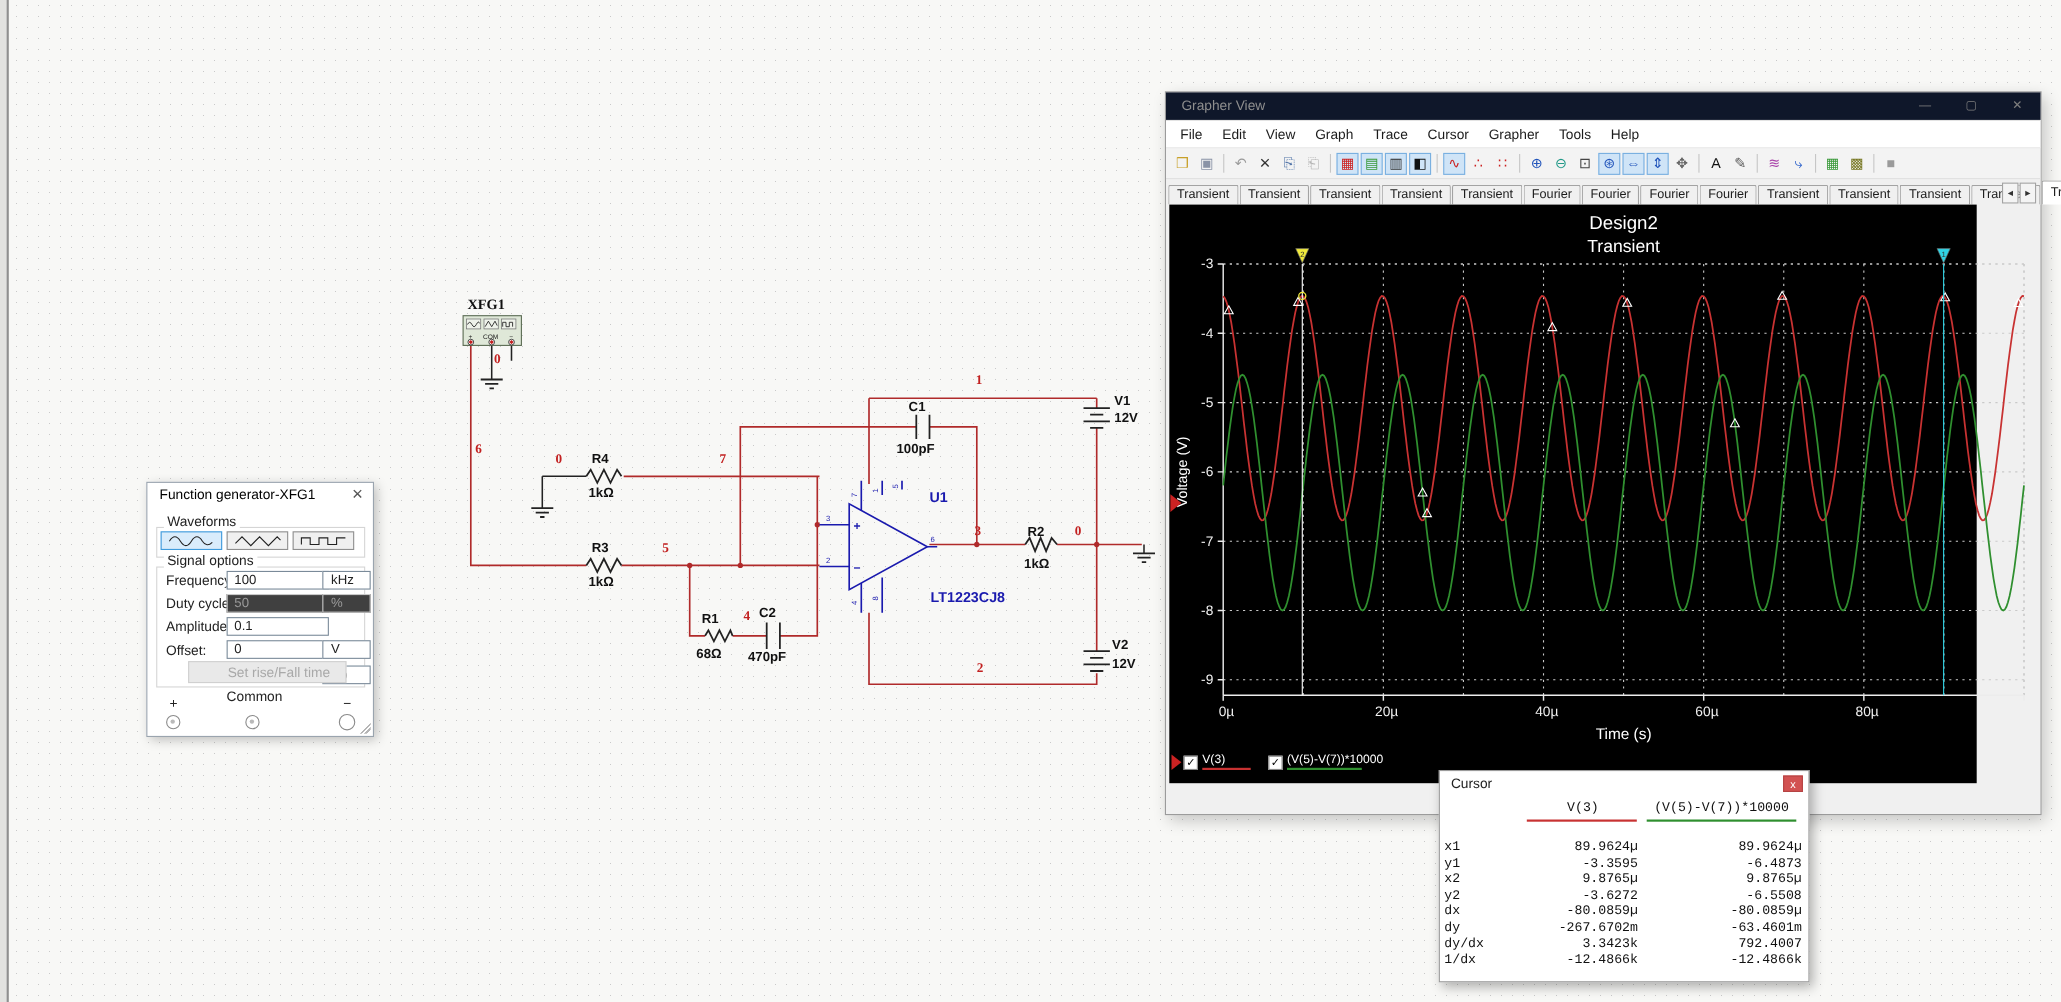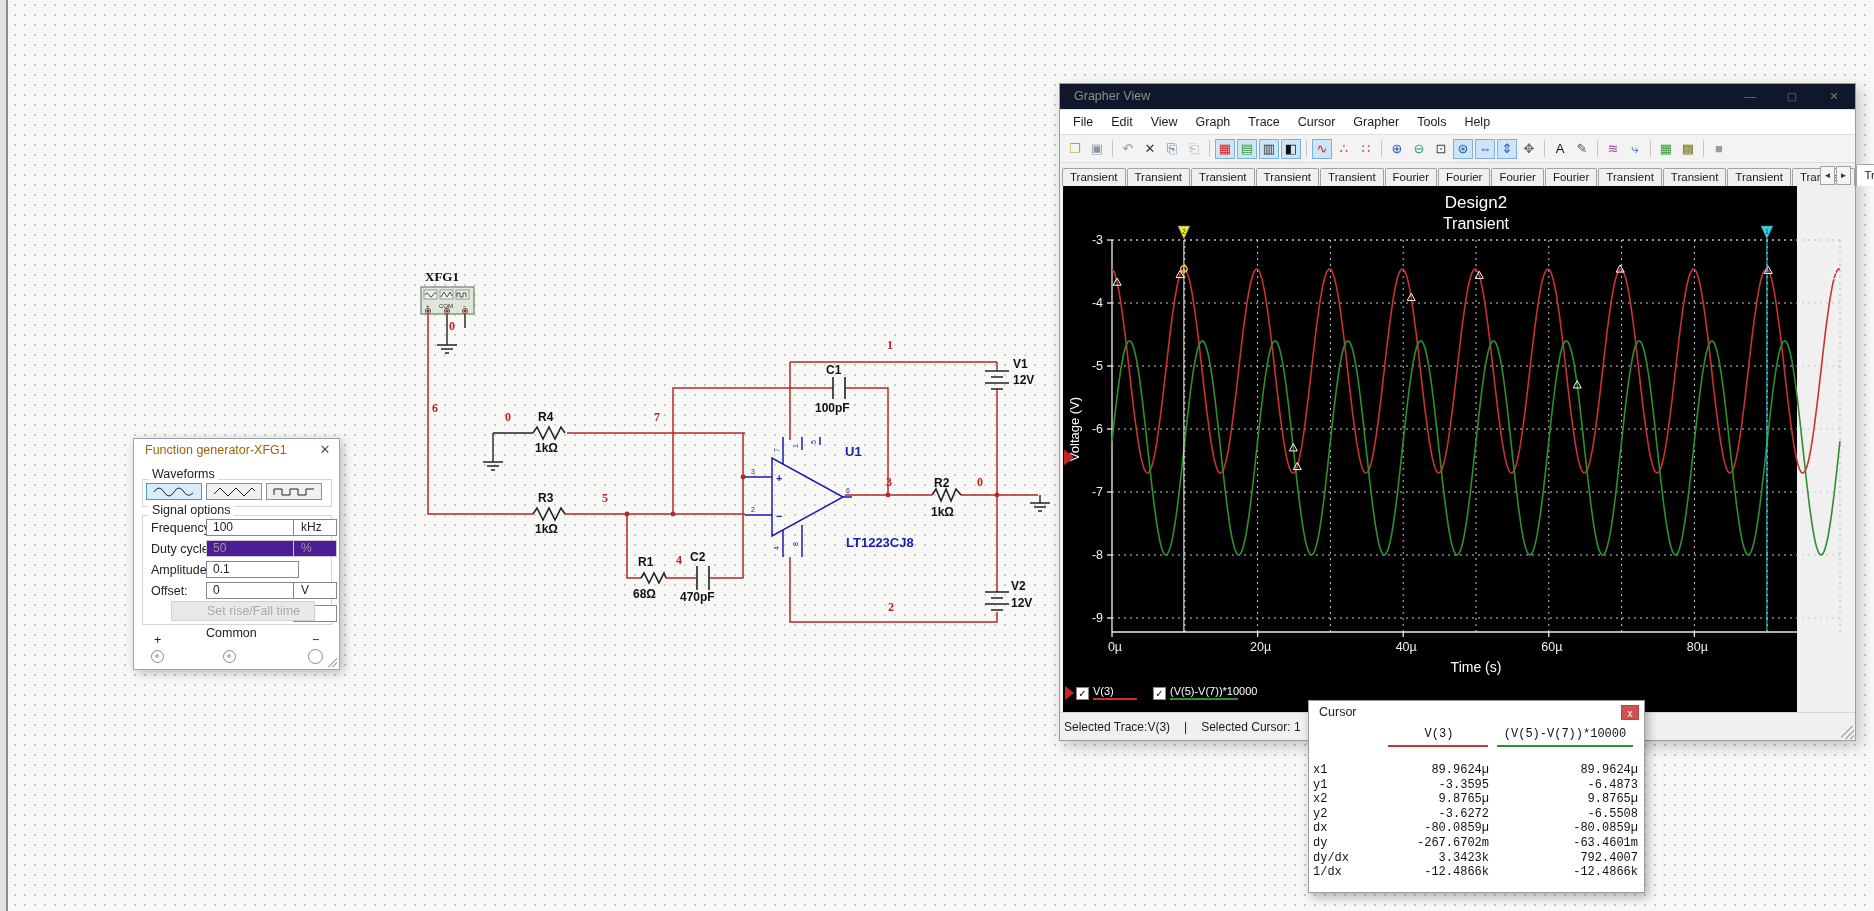--- a/index.html
+++ b/index.html
@@ -24,33 +24,33 @@
   .netlab{font:bold 12px "Liberation Serif",serif;fill:#c22020;}
   .bluelab{font:bold 13px "Liberation Sans",sans-serif;fill:#1a1aae;}
   .pinlab{font:7px "Liberation Sans",sans-serif;fill:#1a1aae;}
   .xfgtxt{font:bold 13px "Liberation Serif",serif;fill:#111;}
   .xfgtiny{font:6px "Liberation Sans",sans-serif;fill:#222;}
 
   
   .fg-dialog{position:absolute;left:133px;top:438px;width:205px;height:230px;background:#fff;
     border:1px solid #9aa4ae;box-shadow:3px 3px 10px rgba(0,0,0,.25);z-index:6;font-size:12.5px;}
   .fg-title{position:absolute;left:0;top:0;right:0;height:22px;}
-  .fg-title-text{position:absolute;left:11px;top:4px;color:#a16207;font-size:12.5px;}
+  .fg-title-text{position:absolute;left:11px;top:4px;color:#000000;font-size:12.5px;}
   .fg-close{position:absolute;right:6px;top:3px;width:16px;height:16px;color:#555;font-size:13px;text-align:center;line-height:16px;cursor:default;}
   .fg-group{position:absolute;border:1px solid #d5d5d5;}
   .fg-group-label{position:absolute;background:#fff;padding:0 3px;color:#222;}
   .wave-btn{position:absolute;height:17px;width:56px;background:#f0f0f0;border:1px solid #8f8f8f;box-sizing:border-box;}
   .wave-btn.sel{background:#d9ecfb;border:1px solid #3f9bdc;}
   .wave-btn svg{display:block;margin:2px auto 0;}
   .fg-row-label{position:absolute;left:17px;color:#222;}
   .fg-input{position:absolute;left:72px;width:85px;height:15px;border:1px solid #7a8a99;background:#fff;
     font-size:12px;color:#222;padding:0 0 0 6px;line-height:15px;}
   .fg-unit{position:absolute;left:159px;width:35px;height:15px;border:1px solid #7a8a99;background:#fff;
     font-size:12px;color:#222;text-align:left;padding-left:7px;line-height:15px;}
-  .fg-disabled{background:#4c1d95;color:#9a9a9a;border-color:#c9c9c9;}
+  .fg-disabled{background:#404040;color:#9a9a9a;border-color:#c9c9c9;}
   .fg-rise-btn{position:absolute;left:37px;width:121px;height:18px;background:#e9e9e9;border:1px solid #d0d0d0;
     color:#a9a9a9;text-align:center;line-height:18px;font-size:12.5px;}
   .fg-radio{position:absolute;width:11px;height:11px;border:1px solid #8a8a8a;border-radius:50%;background:#fff;}
   .fg-radio.graydot::after{content:"";position:absolute;left:2.5px;top:2.5px;width:4px;height:4px;border-radius:50%;background:#b9b9b9;}
   .fg-radio-label{position:absolute;color:#222;}
   .fg-grip{position:absolute;right:2px;bottom:2px;width:10px;height:10px;
     background:linear-gradient(135deg, rgba(0,0,0,0) 50%, #b5b5b5 50%, #b5b5b5 60%, rgba(0,0,0,0) 60%, rgba(0,0,0,0) 70%, #b5b5b5 70%, #b5b5b5 80%, rgba(0,0,0,0) 80%);}
 
   
   .grapher{position:absolute;left:1059px;top:83px;width:797px;height:658px;background:#f0f0f0;
@@ -471,26 +471,20 @@
         <div class="legend-item">
           <div class="legend-check">✓</div>
           <div class="legend-entry">
             <div class="legend-lbl">(V(5)-V(7))*10000</div>
             <div class="legend-line" style="background: rgb(47, 143, 47); width: 68px;"></div>
           </div>
         </div>
       </div>
   </div>
 
-  <div class="g-status">
-    <span>Selected Trace:V(3)</span>
-    <span>|</span>
-    <span>Selected Cursor: 1</span>
-    <div class="status-grip"></div>
-  </div>
 </div>
 
 <div class="cursor-panel">
   <span class="cp-title">Cursor</span>
   <div class="cp-close">x</div>
   <div class="cp-head" id="cp-head1" style="left:80px;width:100px;text-align:center;">V(3)</div>
   <div class="cp-head" id="cp-head2" style="left:186px;width:140px;text-align:center;">(V(5)-V(7))*10000</div>
   <div class="cp-underline" id="cp-ul1" style="left: 79px; width: 100px; background: rgb(200, 50, 50);"></div>
   <div class="cp-underline" id="cp-ul2" style="left: 188px; width: 136px; background: rgb(47, 143, 47);"></div>
   <div id="cp-rows">

